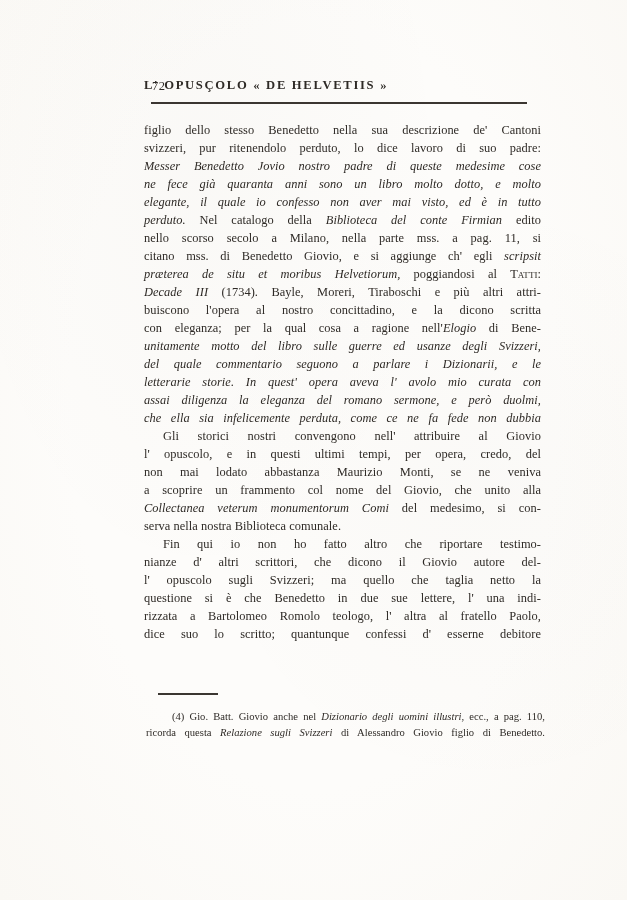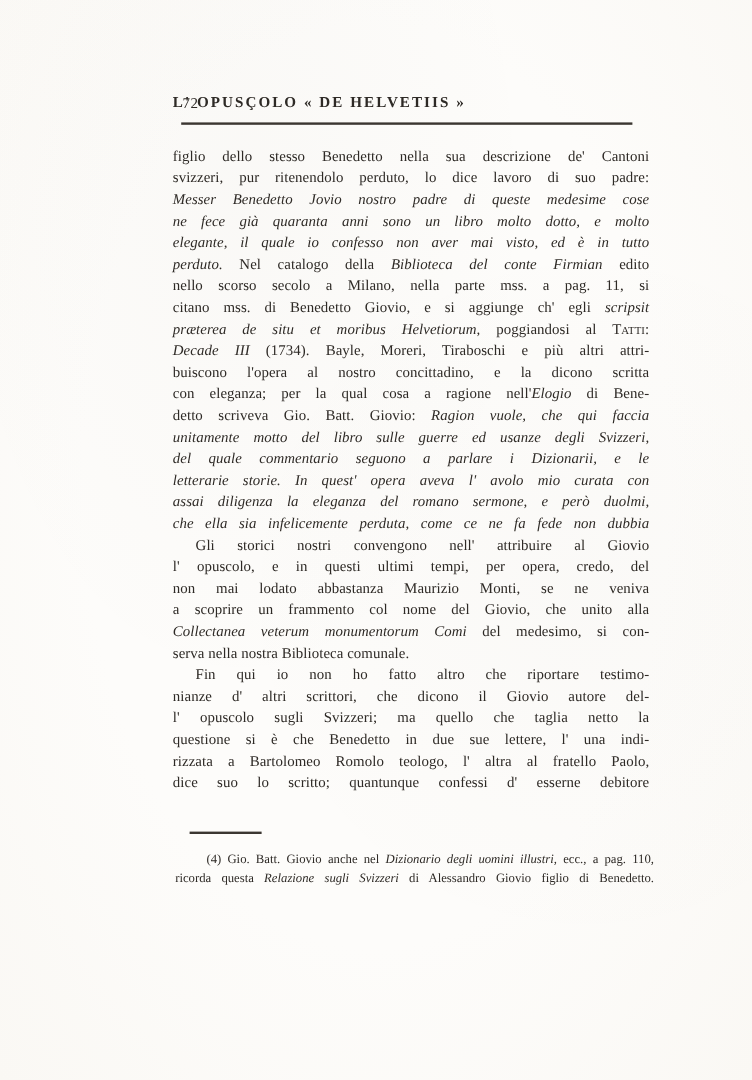--- a/index.html
+++ b/index.html
@@ -66,21 +66,20 @@
       <div class="line"><span class="seg-i">Messer Benedetto Jovio nostro padre di queste medesime cose</span></div>
       <div class="line"><span class="seg-i">ne fece già quaranta anni sono un libro molto dotto, e molto</span></div>
       <div class="line"><span class="seg-i">elegante, il quale io confesso non aver mai visto, ed è in tutto</span></div>
       <div class="line"><span class="seg-i">perduto.</span><span class="seg-r"> Nel catalogo della </span><span class="seg-i">Biblioteca del conte Firmian</span><span class="seg-r"> edito</span></div>
       <div class="line"><span class="seg-r">nello scorso secolo a Milano, nella parte mss. a pag. 11, si</span></div>
       <div class="line"><span class="seg-r">citano mss. di Benedetto Giovio, e si aggiunge ch' egli </span><span class="seg-i">scripsit</span></div>
       <div class="line"><span class="seg-i">præterea de situ et moribus Helvetiorum,</span><span class="seg-r"> poggiandosi al </span><span class="seg-sc">Tatti</span><span class="seg-r">:</span></div>
       <div class="line"><span class="seg-i">Decade III</span><span class="seg-r"> (1734). Bayle, Moreri, Tiraboschi e più altri attri-</span></div>
       <div class="line"><span class="seg-r">buiscono l'opera al nostro concittadino, e la dicono scritta</span></div>
       <div class="line"><span class="seg-r">con eleganza; per la qual cosa a ragione nell'</span><span class="seg-i">Elogio</span><span class="seg-r"> di Bene-</span></div>
-      <div class="line"><span class="seg-r">detto scriveva Gio. Batt. Giovio: </span><span class="seg-i">Ragion vuole, che qui faccia</span></div>
       <div class="line"><span class="seg-i">unitamente motto del libro sulle guerre ed usanze degli Svizzeri,</span></div>
       <div class="line"><span class="seg-i">del quale commentario seguono a parlare i Dizionarii, e le</span></div>
       <div class="line"><span class="seg-i">letterarie storie. In quest' opera aveva l' avolo mio curata con</span></div>
       <div class="line"><span class="seg-i">assai diligenza la eleganza del romano sermone, e però duolmi,</span></div>
       <div class="line"><span class="seg-i">che ella sia infelicemente perduta, come ce ne fa fede non dubbia</span></div>
       <div class="line indent"><span class="seg-r">Gli storici nostri convengono nell' attribuire al Giovio</span></div>
       <div class="line"><span class="seg-r">l' opuscolo, e in questi ultimi tempi, per opera, credo, del</span></div>
       <div class="line"><span class="seg-r">non mai lodato abbastanza Maurizio Monti, se ne veniva</span></div>
       <div class="line"><span class="seg-r">a scoprire un frammento col nome del Giovio, che unito alla</span></div>
       <div class="line"><span class="seg-i">Collectanea veterum monumentorum Comi</span><span class="seg-r"> del medesimo, si con-</span></div>

